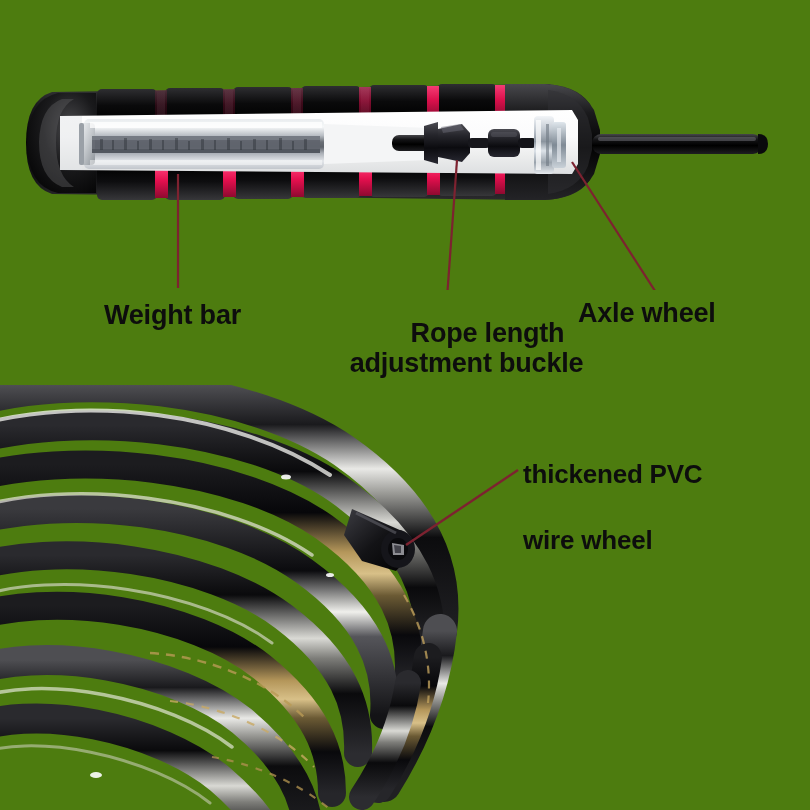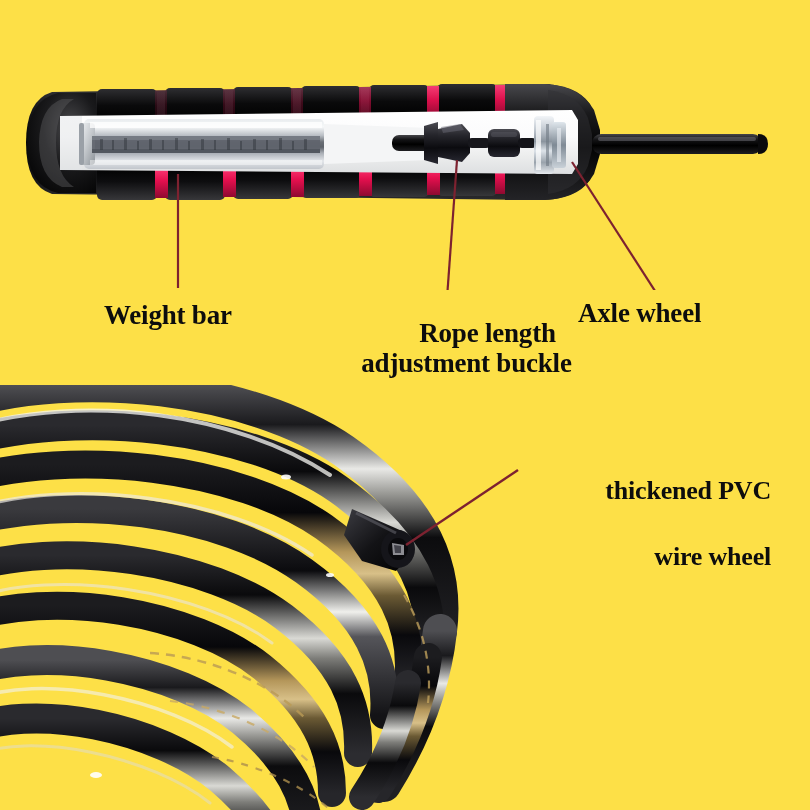--- a/index.html
+++ b/index.html
@@ -2,41 +2,41 @@
 <html><head>
 <meta charset="utf-8">
 <title>Jump Rope Product Infographic</title>
 <style>
   html,body{margin:0;padding:0;background:#ffffff;}
   body{
     width:810px;height:810px;overflow:hidden;position:relative;
     font-family:"Liberation Sans","DejaVu Sans",sans-serif;
     background:#ffffff;
   }
-  #stage{position:absolute;left:0;top:0;width:810px;height:810px;background:#fde047;font-family:Liberation Serif, serif;}
+  #stage{position:absolute;left:0;top:0;width:810px;height:810px;background:#4d7c0f;}
 
   
   .handle-art{position:absolute;left:0;top:0;width:810px;height:290px;}
 
   
   .callout{
     position:absolute;
     color:#0d0d0d;
     font-weight:700;
     letter-spacing:-0.2px;
     white-space:nowrap;
     line-height:1.12;
   }
   .callout.c1{left:104px;top:300px;font-size:27px;}
   .callout.c2{left:355px;top:318px;font-size:27px;text-align:center;white-space:normal;width:265px;}
   .callout.c2 .l2{display:block;margin-left:-42px;}
   .callout.c3{left:578px;top:298px;font-size:27px;}
   .callout.c4{
-    left:523px;top:458px;font-size:26px;text-align:right;
-    white-space:normal;width:248px;line-height:1.27;margin-top:16px;
+    left:523px;top:458px;font-size:26px;text-align:left;
+    white-space:normal;width:248px;line-height:1.27;
   }
 
   
   .rope-art{position:absolute;left:0;top:385px;width:810px;height:425px;}
 
   svg{display:block;}
   .nosel{user-select:none;}
 </style>
 </head>
 <body>

